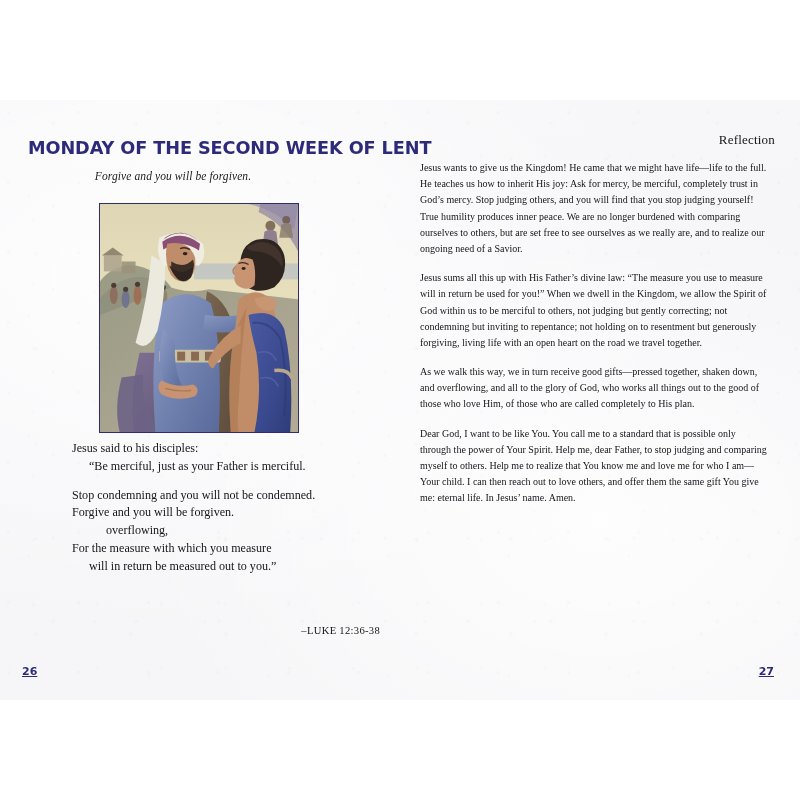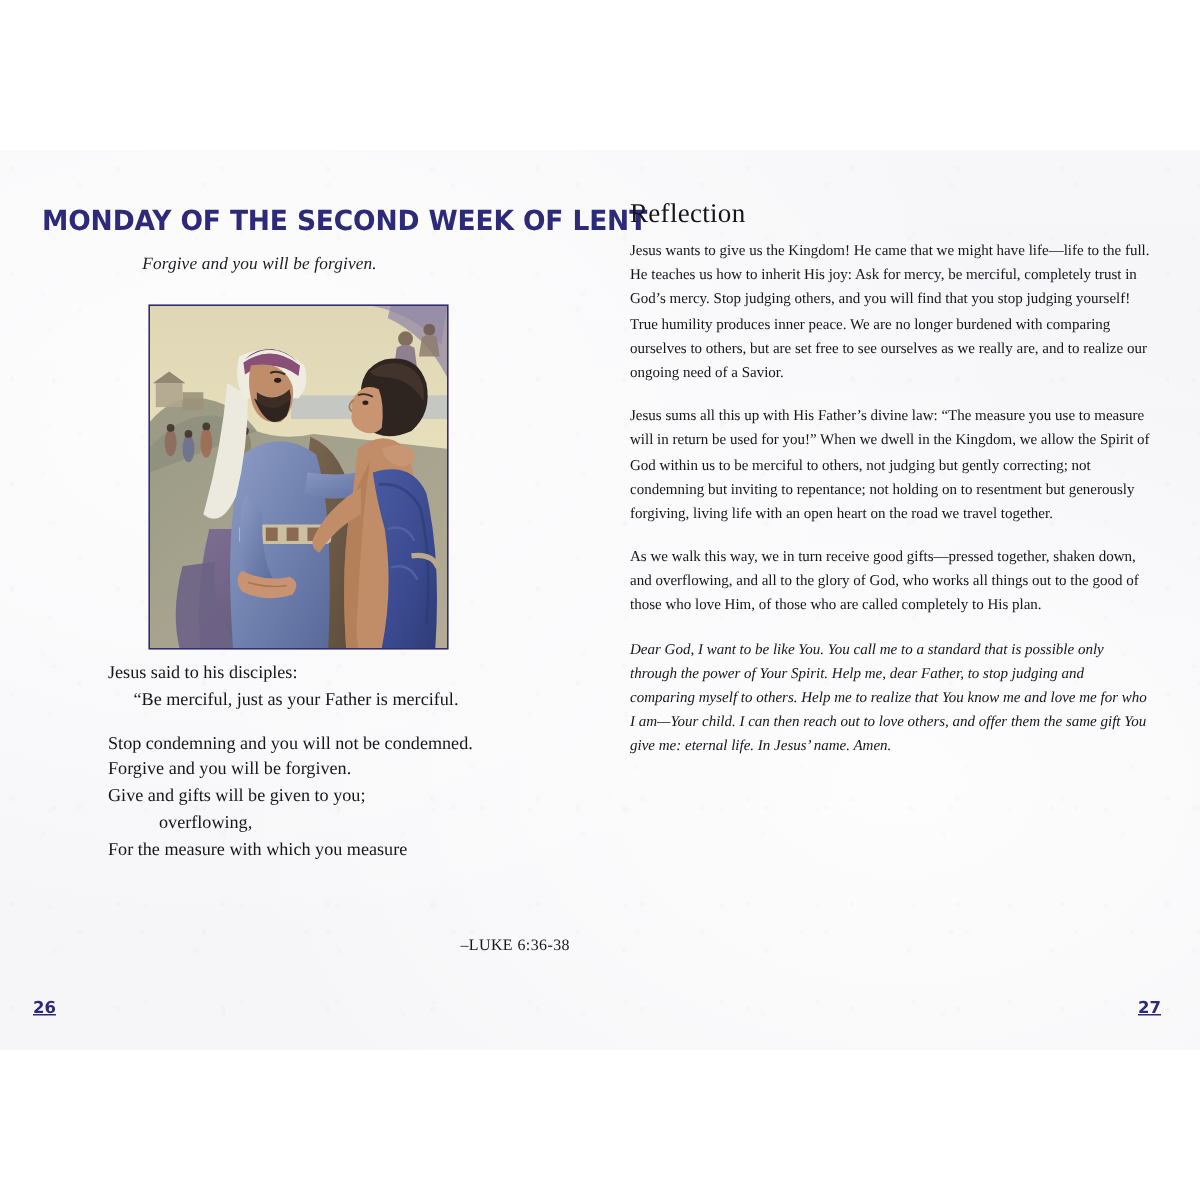--- a/index.html
+++ b/index.html
@@ -116,39 +116,38 @@
     letter-spacing: 0.3px;
     color: #15151a;
   }
 
   
   #reflection-heading {
     position: absolute;
     left: 20px;
     top: 32px;
     width: 355px;
-    text-align: left;
-    font-size: 18px;
+    text-align: right;
+    font-size: 13px;
     color: #15151a;
     letter-spacing: 0.2px;
   }
 
   #reflection-body {
     position: absolute;
     left: 20px;
     top: 60px;
     width: 347px;
     font-size: 10px;
     line-height: 1.62;
     color: #15151a;
     text-align: left;
   }
   #reflection-body p { margin: 0 0 13px 0; }
   #reflection-body p.prayer {
-    font-style: italic;
     margin-bottom: 0;
   }
 
   
   .folio {
     position: absolute;
     bottom: 22px;
     font-size: 11px;
     color: #2d2a7a;
     font-family: "DejaVu Sans", sans-serif;
@@ -299,26 +298,26 @@
         <path d="M156 96 Q 170 90 178 98 Q 180 106 170 108 Q 158 106 156 96 Z" fill="#c99674"></path>
       </svg>
     </div>
 
     <div id="scripture">
         <div class="ln">Jesus said to his disciples:</div>
         <div class="ln ind1">“Be merciful, just as your Father is merciful.</div>
         <div class="gap"></div>
         <div class="ln">Stop condemning and you will not be condemned.</div>
         <div class="ln">Forgive and you will be forgiven.</div>
-        <div class="ln">Give and gifts will be given to you;</div>
         <div class="ln ind2">overflowing,</div>
         <div class="ln">For the measure with which you measure</div>
+        <div class="ln ind1">will in return be measured out to you.”</div>
       </div>
 
-    <div id="citation">–LUKE 6:36-38</div>
+    <div id="citation">–LUKE 12:36-38</div>
 
     <div class="folio" id="folio-left">26</div>
   </div>
 
   <div class="page" id="page-right">
 
     <div id="reflection-heading">Reflection</div>
 
     <div id="reflection-body">
         <p>Jesus wants to give us the Kingdom! He came that we might have life—life to the full. He teaches us how to inherit His joy: Ask for mercy, be merciful, completely trust in God’s mercy. Stop judging others, and you will find that you stop judging yourself! True humility produces inner peace. We are no longer burdened with comparing ourselves to others, but are set free to see ourselves as we really are, and to realize our ongoing need of a Savior.</p>

